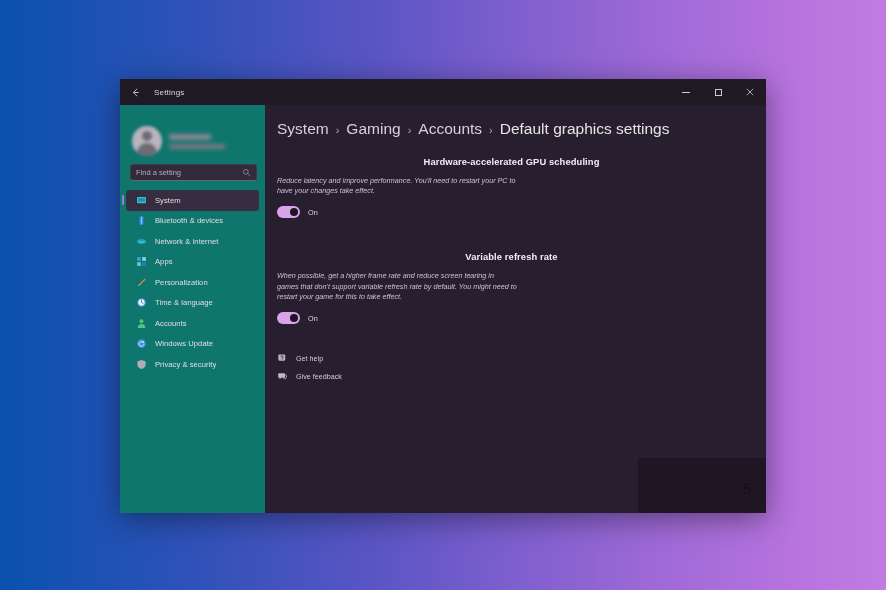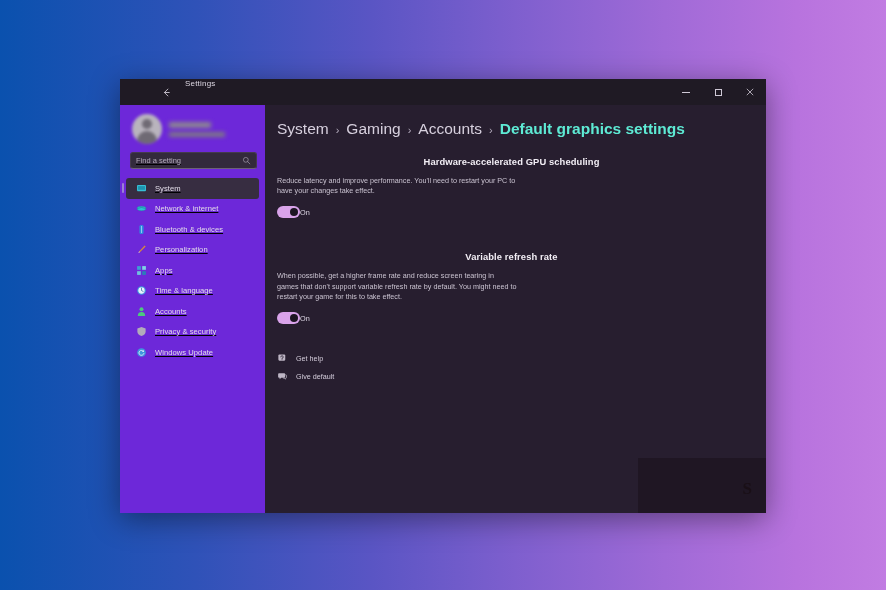--- a/index.html
+++ b/index.html
@@ -35,23 +35,23 @@
     overflow: hidden;
     display: flex;
     flex-direction: column;
   }
 
   
   .titlebar {
     height: 26px;
     background: #1f1a24;
     display: flex;
+    align-items: center;
     flex: none;
     position: relative;
-    padding-left: 31px;
   }
   .tb-back {
     width: 30px;
     height: 26px;
     display: flex;
     align-items: center;
     justify-content: center;
     color: #cfc9d4;
     font-size: 10px;
     line-height: 1;
@@ -85,25 +85,24 @@
     width: 8px; height: 1px;
     background: #cfc9d6;
   }
 
   
   .wbody { flex: 1; display: flex; min-height: 0; position: relative; }
 
   
   .sidebar {
     width: 145px;
-    background: #6d28d9;
+    background: #0f766e;
     flex: none;
-    padding: 0 6px;
-    position: relative;
-    text-decoration: underline;
+    padding: 12px 6px;
+    position: relative;
   }
 
   .profile {
     display: flex;
     align-items: center;
     gap: 7px;
     padding: 9px 4px 6px 6px;
   }
   .avatar {
     width: 30px; height: 30px;
@@ -213,41 +212,42 @@
     align-items: baseline;
     gap: 7px;
     margin-bottom: 18px;
   }
   .crumb {
     font-size: 15.5px;
     color: #d7d0de;
     font-weight: 400;
     white-space: nowrap;
   }
-  .crumb.current { color: #5eead4; font-weight: 700; }
+  .crumb.current { color: #e5e5e5; font-weight: 400; }
   .crumb-sep { font-size: 11px; color: #b5adbe; }
 
   .section { margin-bottom: 4px; }
   .sec-title {
     font-size: 9.4px;
     font-weight: 700;
     color: #f2eef5;
     margin-bottom: 9px;
     letter-spacing: .1px;
     text-align: center;
   }
   .sec-desc {
     font-size: 7.2px;
     line-height: 1.42;
     color: #cac3d1;
     max-width: 240px;
     margin-bottom: 10px;
-  }
-
-  .toggle-row { display: flex; align-items: center; }
+    font-style: italic;
+  }
+
+  .toggle-row { display: flex; align-items: center; gap: 8px; }
   .toggle {
     width: 23px; height: 12px;
     border-radius: 7px;
     background: #d9a3ea;
     position: relative;
     flex: none;
     cursor: pointer;
   }
   .toggle .knob {
     position: absolute;
@@ -339,86 +339,86 @@
         <div class="nav-item active">
           <svg class="nav-ic" viewBox="0 0 16 16" aria-hidden="true">
             <rect x="1.5" y="3" width="13" height="9" rx="1.3" fill="#35c0d6"></rect>
             <rect x="3" y="4.5" width="10" height="5.4" fill="#1e93ad"></rect>
           </svg>
           <span class="nav-label">System</span>
         </div>
 
         <div class="nav-item">
           <svg class="nav-ic" viewBox="0 0 16 16" aria-hidden="true">
+            <rect x="5" y="1.5" width="6" height="13" rx="2.2" fill="#2d8ce0"></rect>
+            <path d="M8 3.5 L8 12.5" stroke="#bfe0fa" stroke-width="1" stroke-linecap="round"></path>
+          </svg>
+          <span class="nav-label">Bluetooth &amp; devices</span>
+        </div>
+
+        <div class="nav-item">
+          <svg class="nav-ic" viewBox="0 0 16 16" aria-hidden="true">
             <ellipse cx="8" cy="8" rx="6.4" ry="3.1" fill="#2fbfd4"></ellipse>
             <ellipse cx="8" cy="8" rx="6.4" ry="3.1" fill="none" stroke="#1d8fa3" stroke-width=".7"></ellipse>
             <path d="M1.7 8 Q8 5 14.3 8" stroke="#146c7c" stroke-width=".7" fill="none"></path>
           </svg>
           <span class="nav-label">Network &amp; internet</span>
-        </div>
-
-        <div class="nav-item">
-          <svg class="nav-ic" viewBox="0 0 16 16" aria-hidden="true">
-            <rect x="5" y="1.5" width="6" height="13" rx="2.2" fill="#2d8ce0"></rect>
-            <path d="M8 3.5 L8 12.5" stroke="#bfe0fa" stroke-width="1" stroke-linecap="round"></path>
-          </svg>
-          <span class="nav-label">Bluetooth &amp; devices</span>
-        </div>
-
-        <div class="nav-item">
-          <svg class="nav-ic" viewBox="0 0 16 16" aria-hidden="true">
-            <path d="M12.5 2 L14 3.5 L6 11.5 L4 12.5 L4.8 10.5 Z" fill="#d98b3a"></path>
-            <path d="M4.6 10.7 L3.4 13 L5.6 11.9 Z" fill="#e8e3ec"></path>
-          </svg>
-          <span class="nav-label">Personalization</span>
         </div>
 
         <div class="nav-item">
           <svg class="nav-ic" viewBox="0 0 16 16" aria-hidden="true">
             <rect x="1.6" y="1.6" width="5.4" height="5.4" fill="#3b9fd4"></rect>
             <rect x="9" y="1.6" width="5.4" height="5.4" fill="#7fd3e5"></rect>
             <rect x="1.6" y="9" width="5.4" height="5.4" fill="#6fc2dd"></rect>
             <rect x="9" y="9" width="5.4" height="5.4" fill="#2a7fb8"></rect>
           </svg>
           <span class="nav-label">Apps</span>
         </div>
 
         <div class="nav-item">
           <svg class="nav-ic" viewBox="0 0 16 16" aria-hidden="true">
+            <path d="M12.5 2 L14 3.5 L6 11.5 L4 12.5 L4.8 10.5 Z" fill="#d98b3a"></path>
+            <path d="M4.6 10.7 L3.4 13 L5.6 11.9 Z" fill="#e8e3ec"></path>
+          </svg>
+          <span class="nav-label">Personalization</span>
+        </div>
+
+        <div class="nav-item">
+          <svg class="nav-ic" viewBox="0 0 16 16" aria-hidden="true">
             <circle cx="8" cy="8" r="6.3" fill="#3f96de"></circle>
             <circle cx="8" cy="8" r="4.6" fill="#e8f1fb"></circle>
             <path d="M8 4.6 L8 8 L10.4 9.4" stroke="#1f5f9e" stroke-width="1" fill="none" stroke-linecap="round"></path>
           </svg>
           <span class="nav-label">Time &amp; language</span>
         </div>
 
         <div class="nav-item">
           <svg class="nav-ic" viewBox="0 0 16 16" aria-hidden="true">
             <circle cx="8" cy="4.6" r="2.9" fill="#4cc97e"></circle>
             <path d="M2.6 14.4 Q2.6 8.6 8 8.6 Q13.4 8.6 13.4 14.4 Z" fill="#4cc97e"></path>
           </svg>
           <span class="nav-label">Accounts</span>
         </div>
 
 
 
         <div class="nav-item">
           <svg class="nav-ic" viewBox="0 0 16 16" aria-hidden="true">
-            <path d="M8 1.3 L14 3.6 L14 8 Q14 12.4 8 14.7 Q2 12.4 2 8 L2 3.6 Z" fill="#b2abba"></path>
-          </svg>
-          <span class="nav-label">Privacy &amp; security</span>
-        </div>
-
-        <div class="nav-item">
-          <svg class="nav-ic" viewBox="0 0 16 16" aria-hidden="true">
             <circle cx="8" cy="8" r="6.3" fill="#3f96de"></circle>
             <path d="M11 6.6 A3.6 3.6 0 1 0 11.4 9.6" stroke="#eaf2fb" stroke-width="1.2" fill="none" stroke-linecap="round"></path>
             <path d="M11.4 4.2 L11.4 7 L8.6 7 Z" fill="#eaf2fb"></path>
           </svg>
           <span class="nav-label">Windows Update</span>
+        </div>
+
+        <div class="nav-item">
+          <svg class="nav-ic" viewBox="0 0 16 16" aria-hidden="true">
+            <path d="M8 1.3 L14 3.6 L14 8 Q14 12.4 8 14.7 Q2 12.4 2 8 L2 3.6 Z" fill="#b2abba"></path>
+          </svg>
+          <span class="nav-label">Privacy &amp; security</span>
         </div>
 
       </div>
     </div>
 
     <div class="main">
 
       <div class="breadcrumb">
         <span class="crumb">System</span>
         <span class="crumb-sep">›</span>
@@ -458,21 +458,21 @@
             <path d="M6 6.2 A2 2 0 1 1 8 8.4 L8 9.2" stroke="#2b2233" stroke-width="1.2" fill="none" stroke-linecap="round"></path>
             <circle cx="8" cy="10.8" r=".75" fill="#2b2233"></circle>
           </svg>
           <span class="link-text">Get help</span>
         </div>
         <div class="link-row">
           <svg class="link-ic" viewBox="0 0 16 16" aria-hidden="true">
             <path d="M1.6 3 H10 A1.4 1.4 0 0 1 11.4 4.4 V8.6 A1.4 1.4 0 0 1 10 10 H5.2 L2.6 12.4 V10 H1.6 A1.4 1.4 0 0 1 .2 8.6 V4.4 A1.4 1.4 0 0 1 1.6 3 Z" fill="#cfc7d6" transform="translate(1.6,0.6)"></path>
             <path d="M9.4 6.2 H14 A1.2 1.2 0 0 1 15.2 7.4 V10.2 A1.2 1.2 0 0 1 14 11.4 H13.4 V13.2 L11.6 11.4 H9.4" fill="none" stroke="#cfc7d6" stroke-width="1.1" stroke-linejoin="round"></path>
           </svg>
-          <span class="link-text">Give default</span>
+          <span class="link-text">Give feedback</span>
         </div>
       </div>
 
       <div class="wm-rect"></div>
       <div class="watermark">S</div>
     </div>
   </div>
 </div>
 
 </body></html>

